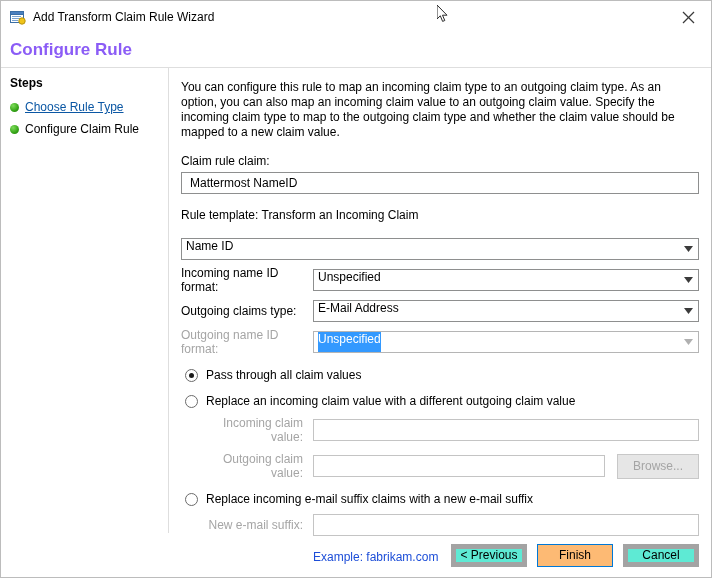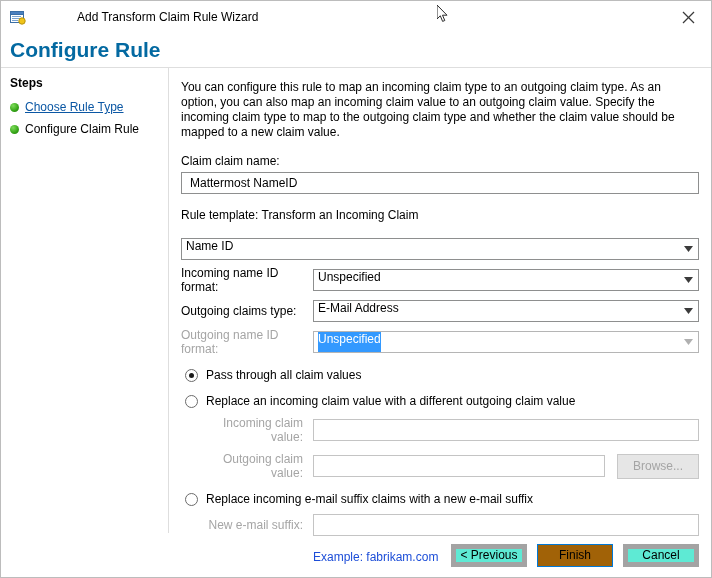--- a/index.html
+++ b/index.html
@@ -26,21 +26,20 @@
     flex-direction: column;
   }
   
   .titlebar {
     height: 32px;
     display: flex;
     align-items: center;
     background: #ffffff;
     flex: 0 0 auto;
     position: relative;
-    gap: 44px;
   }
   .titlebar-icon {
     width: 16px;
     height: 16px;
     margin-left: 9px;
     margin-right: 7px;
     flex: 0 0 auto;
     position: relative;
   }
   .title-text {
@@ -61,23 +60,23 @@
   
   .header {
     height: 34px;
     flex: 0 0 auto;
     display: flex;
     align-items: center;
     padding-left: 9px;
     box-sizing: border-box;
   }
   .header-title {
-    font-size: 21px;
+    font-size: 17px;
     font-weight: bold;
-    color: #0369a1;
+    color: #8b5cf6;
   }
   .hrule {
     height: 1px;
     background: #dedede;
     flex: 0 0 auto;
   }
   
   .body {
     flex: 1 1 auto;
     display: flex;
@@ -295,21 +294,21 @@
     font-size: 12px;
     color: #000;
     display: flex;
     align-items: center;
     justify-content: center;
     margin-left: 10px;
     box-sizing: border-box;
   }
   .btn.primary {
     border: 1px solid #0078d7;
-    background: #a16207;
+    background: #fdba74;
     text-align: center;
   }
   
   .cursor {
     position: absolute;
     left: 437px;
     top: 5px;
     width: 12px;
     height: 19px;
     pointer-events: none;
@@ -357,21 +356,21 @@
       <div class="step">
         <span class="step-bullet"></span>
         <span class="step-label">Configure Claim Rule</span>
       </div>
     </div>
 
     <div class="content">
 
       <div class="intro">You can configure this rule to map an incoming claim type to an outgoing claim type. As an option, you can also map an incoming claim value to an outgoing claim value. Specify the incoming claim type to map to the outgoing claim type and whether the claim value should be mapped to a new claim value.</div>
 
-      <div class="field-label">Claim claim name:</div>
+      <div class="field-label">Claim rule claim:</div>
       <input class="text-input" type="text" value="Mattermost NameID" style="">
 
       <div class="rule-template">Rule template: Transform an Incoming Claim</div>
 
       
       <div class="row">
         <div class="combo">
           <span class="combo-text">Name ID</span>
           <span class="combo-arrow">
             <svg width="9" height="6" viewBox="0 0 9 6">

